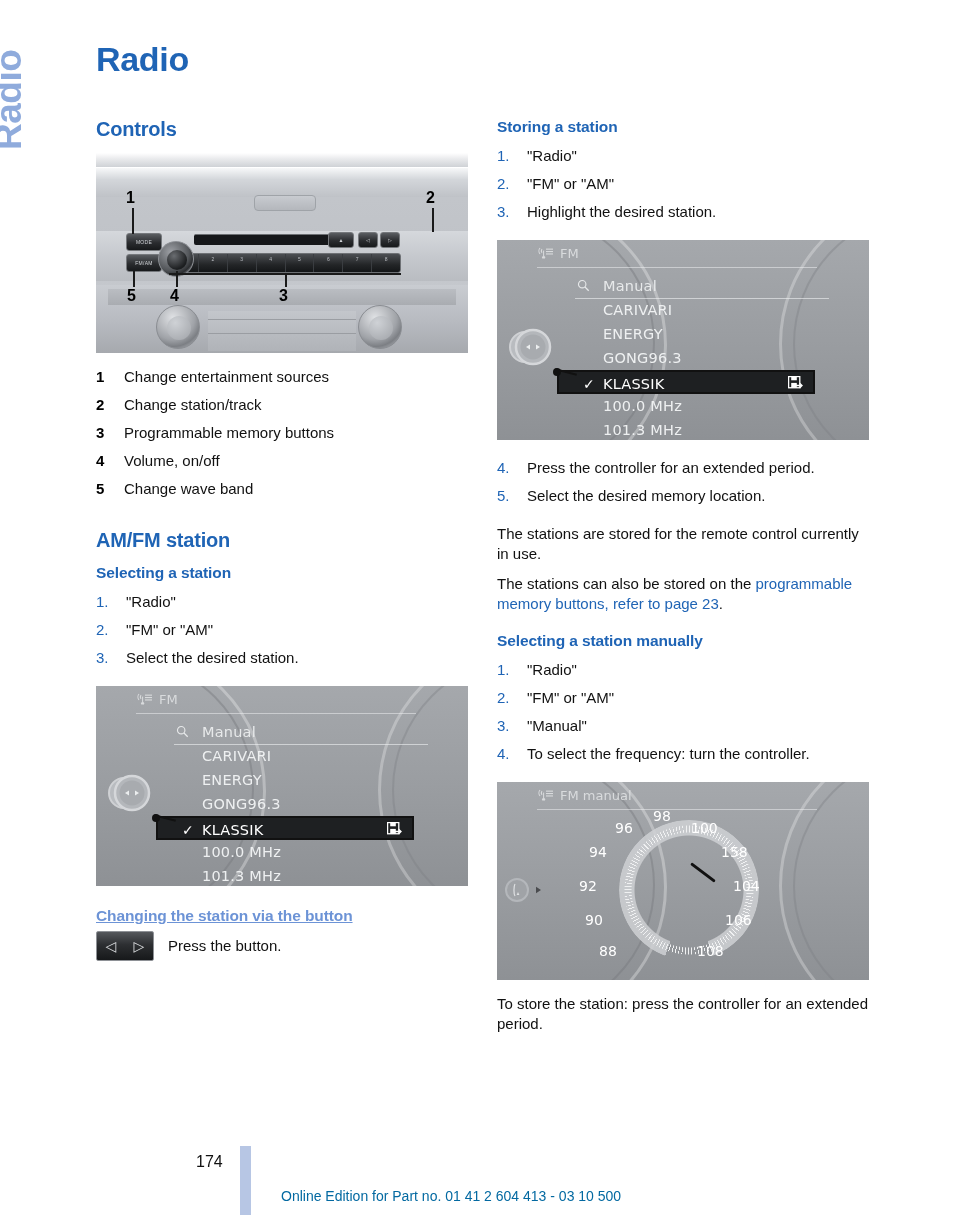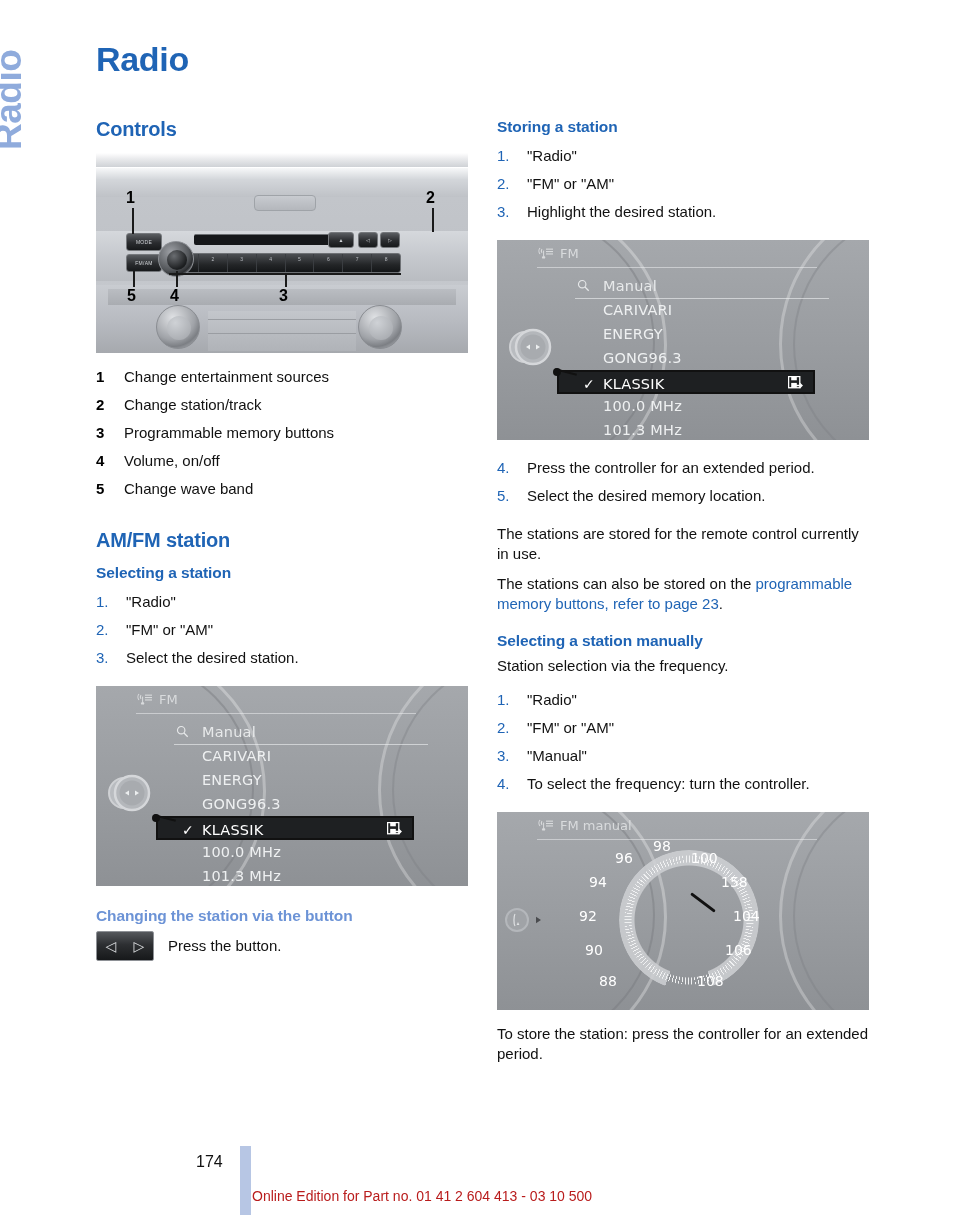--- a/index.html
+++ b/index.html
@@ -352,22 +352,22 @@
   .footer-pageno {
     position:absolute; left:196px; top:1153px;
     font-size:16px; color:#111;
   }
   .footer-bar {
     position:absolute; left:240px; top:1146px;
     width:11px; height:69px;
     background:#b7c6e4;
   }
   .footer-text {
-    position:absolute; left:252px; top:1188px;
-    font-size:14px; color:#b91c1c;
+    position:absolute; left:281px; top:1188px;
+    font-size:14px; color:#0369a1;
   }
 </style>
 </head>
 <body>
 
 <div class="chapter-tab">Radio</div>
 
 <div class="page-title">Radio</div>
 
 <div class="col col-left">
@@ -505,21 +505,21 @@
       <path d="M19 25 L23 22.4 L23 27.6 Z" fill="#eceeef"></path>
       <path d="M33 25 L29 22.4 L29 27.6 Z" fill="#eceeef"></path>
     </svg>
     <div class="id-leader" style="left:58px; top:131px; width:22px; height:2px; transform:rotate(14deg);"></div>
     <svg style="position:absolute; left:54px; top:126px;" width="12" height="12" viewBox="0 0 12 12">
       <circle cx="6" cy="6" r="4" fill="#111"></circle>
     </svg>
   </div>
 
 
-  <h3 class="subsection light" style="margin-top:21px;">Changing the station via the button</h3>
+  <h3 class="subsection light" style="margin-top:21px;text-decoration:underline;">Changing the station via the button</h3>
   <div class="btn-row">
     <div class="hw-button">
       <span>◁</span>
       <span>▷</span>
     </div>
     <div class="caption">Press the button.</div>
   </div>
 </div>
 
 <div class="col col-right">
@@ -592,21 +592,20 @@
   <ol class="steps start4">
     <li>Press the controller for an extended period.</li>
     <li>Select the desired memory location.</li>
   </ol>
 
   <p class="body tight">The stations are stored for the remote control currently in use.</p>
 
   <p class="body"><span>The stations can also be stored on the </span><span class="xref">programmable memory buttons, refer to page 23</span><span>.</span></p>
 
   <h3 class="subsection" style="margin-top:18px;">Selecting a station manually</h3>
-  <p class="body tight">Station selection via the frequency.</p>
   <ol class="steps">
     <li>"Radio"</li>
     <li>"FM" or "AM"</li>
     <li>"Manual"</li>
     <li>To select the frequency: turn the controller.</li>
   </ol>
 
   <div class="idrive manual">
     <div class="id-arc"></div>
     <div class="id-arc2"></div>

